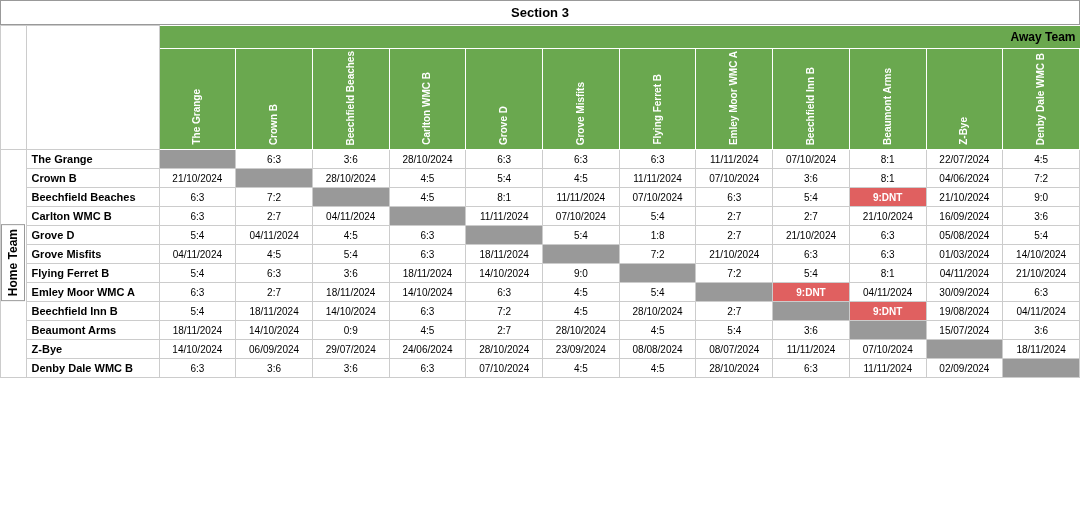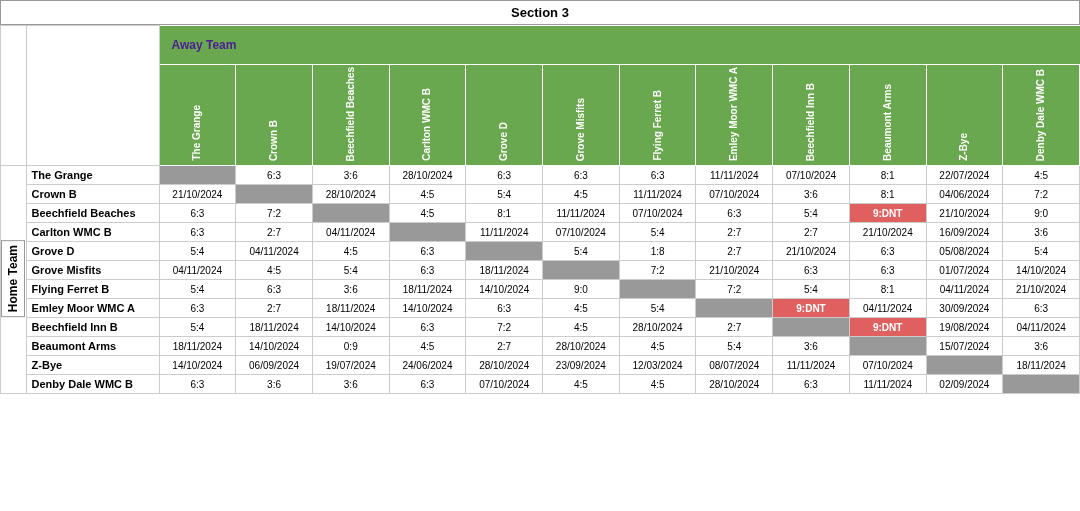--- a/index.html
+++ b/index.html
@@ -8,25 +8,25 @@
     .section-title {
       text-align: center;
       font-weight: bold;
       font-size: 13px;
       padding: 4px;
       border: 1px solid #999;
       background: #fff;
     }
     .away-team-header {
       background: #6aa84f;
-      color: #4c1d95;
-      text-align: left;
+      color: #000000;
+      text-align: right;
       font-weight: bold;
       font-size: 12px;
-      padding: 12px;
+      padding: 4px;
     }
     .col-header-cell {
       background: #6aa84f;
       color: #fff;
       font-weight: bold;
       font-size: 10px;
       text-align: center;
       vertical-align: bottom;
       padding: 2px;
       border: 1px solid #fff;
@@ -190,21 +190,21 @@
           <td class="data-cell cell-white">04/11/2024</td>
           <td class="data-cell cell-white">4:5</td>
           <td class="data-cell cell-white">5:4</td>
           <td class="data-cell cell-white">6:3</td>
           <td class="data-cell cell-white">18/11/2024</td>
           <td class="data-cell cell-gray"></td>
           <td class="data-cell cell-white">7:2</td>
           <td class="data-cell cell-white">21/10/2024</td>
           <td class="data-cell cell-white">6:3</td>
           <td class="data-cell cell-white">6:3</td>
-          <td class="data-cell cell-white">01/07/2024</td>
+          <td class="data-cell cell-white">01/03/2024</td>
           <td class="data-cell cell-white">14/10/2024</td>
         </tr>
         <tr>
           <td class="row-header">Flying Ferret B</td>
           <td class="data-cell cell-white">5:4</td>
           <td class="data-cell cell-white">6:3</td>
           <td class="data-cell cell-white">3:6</td>
           <td class="data-cell cell-white">18/11/2024</td>
           <td class="data-cell cell-white">14/10/2024</td>
           <td class="data-cell cell-white">9:0</td>
@@ -257,25 +257,25 @@
           <td class="data-cell cell-white">5:4</td>
           <td class="data-cell cell-white">3:6</td>
           <td class="data-cell cell-gray"></td>
           <td class="data-cell cell-white">15/07/2024</td>
           <td class="data-cell cell-white">3:6</td>
         </tr>
         <tr>
           <td class="row-header">Z-Bye</td>
           <td class="data-cell cell-white">14/10/2024</td>
           <td class="data-cell cell-white">06/09/2024</td>
-          <td class="data-cell cell-white">19/07/2024</td>
+          <td class="data-cell cell-white">29/07/2024</td>
           <td class="data-cell cell-white">24/06/2024</td>
           <td class="data-cell cell-white">28/10/2024</td>
           <td class="data-cell cell-white">23/09/2024</td>
-          <td class="data-cell cell-white">12/03/2024</td>
+          <td class="data-cell cell-white">08/08/2024</td>
           <td class="data-cell cell-white">08/07/2024</td>
           <td class="data-cell cell-white">11/11/2024</td>
           <td class="data-cell cell-white">07/10/2024</td>
           <td class="data-cell cell-gray"></td>
           <td class="data-cell cell-white">18/11/2024</td>
         </tr>
         <tr>
           <td class="row-header">Denby Dale WMC B</td>
           <td class="data-cell cell-white">6:3</td>
           <td class="data-cell cell-white">3:6</td>

